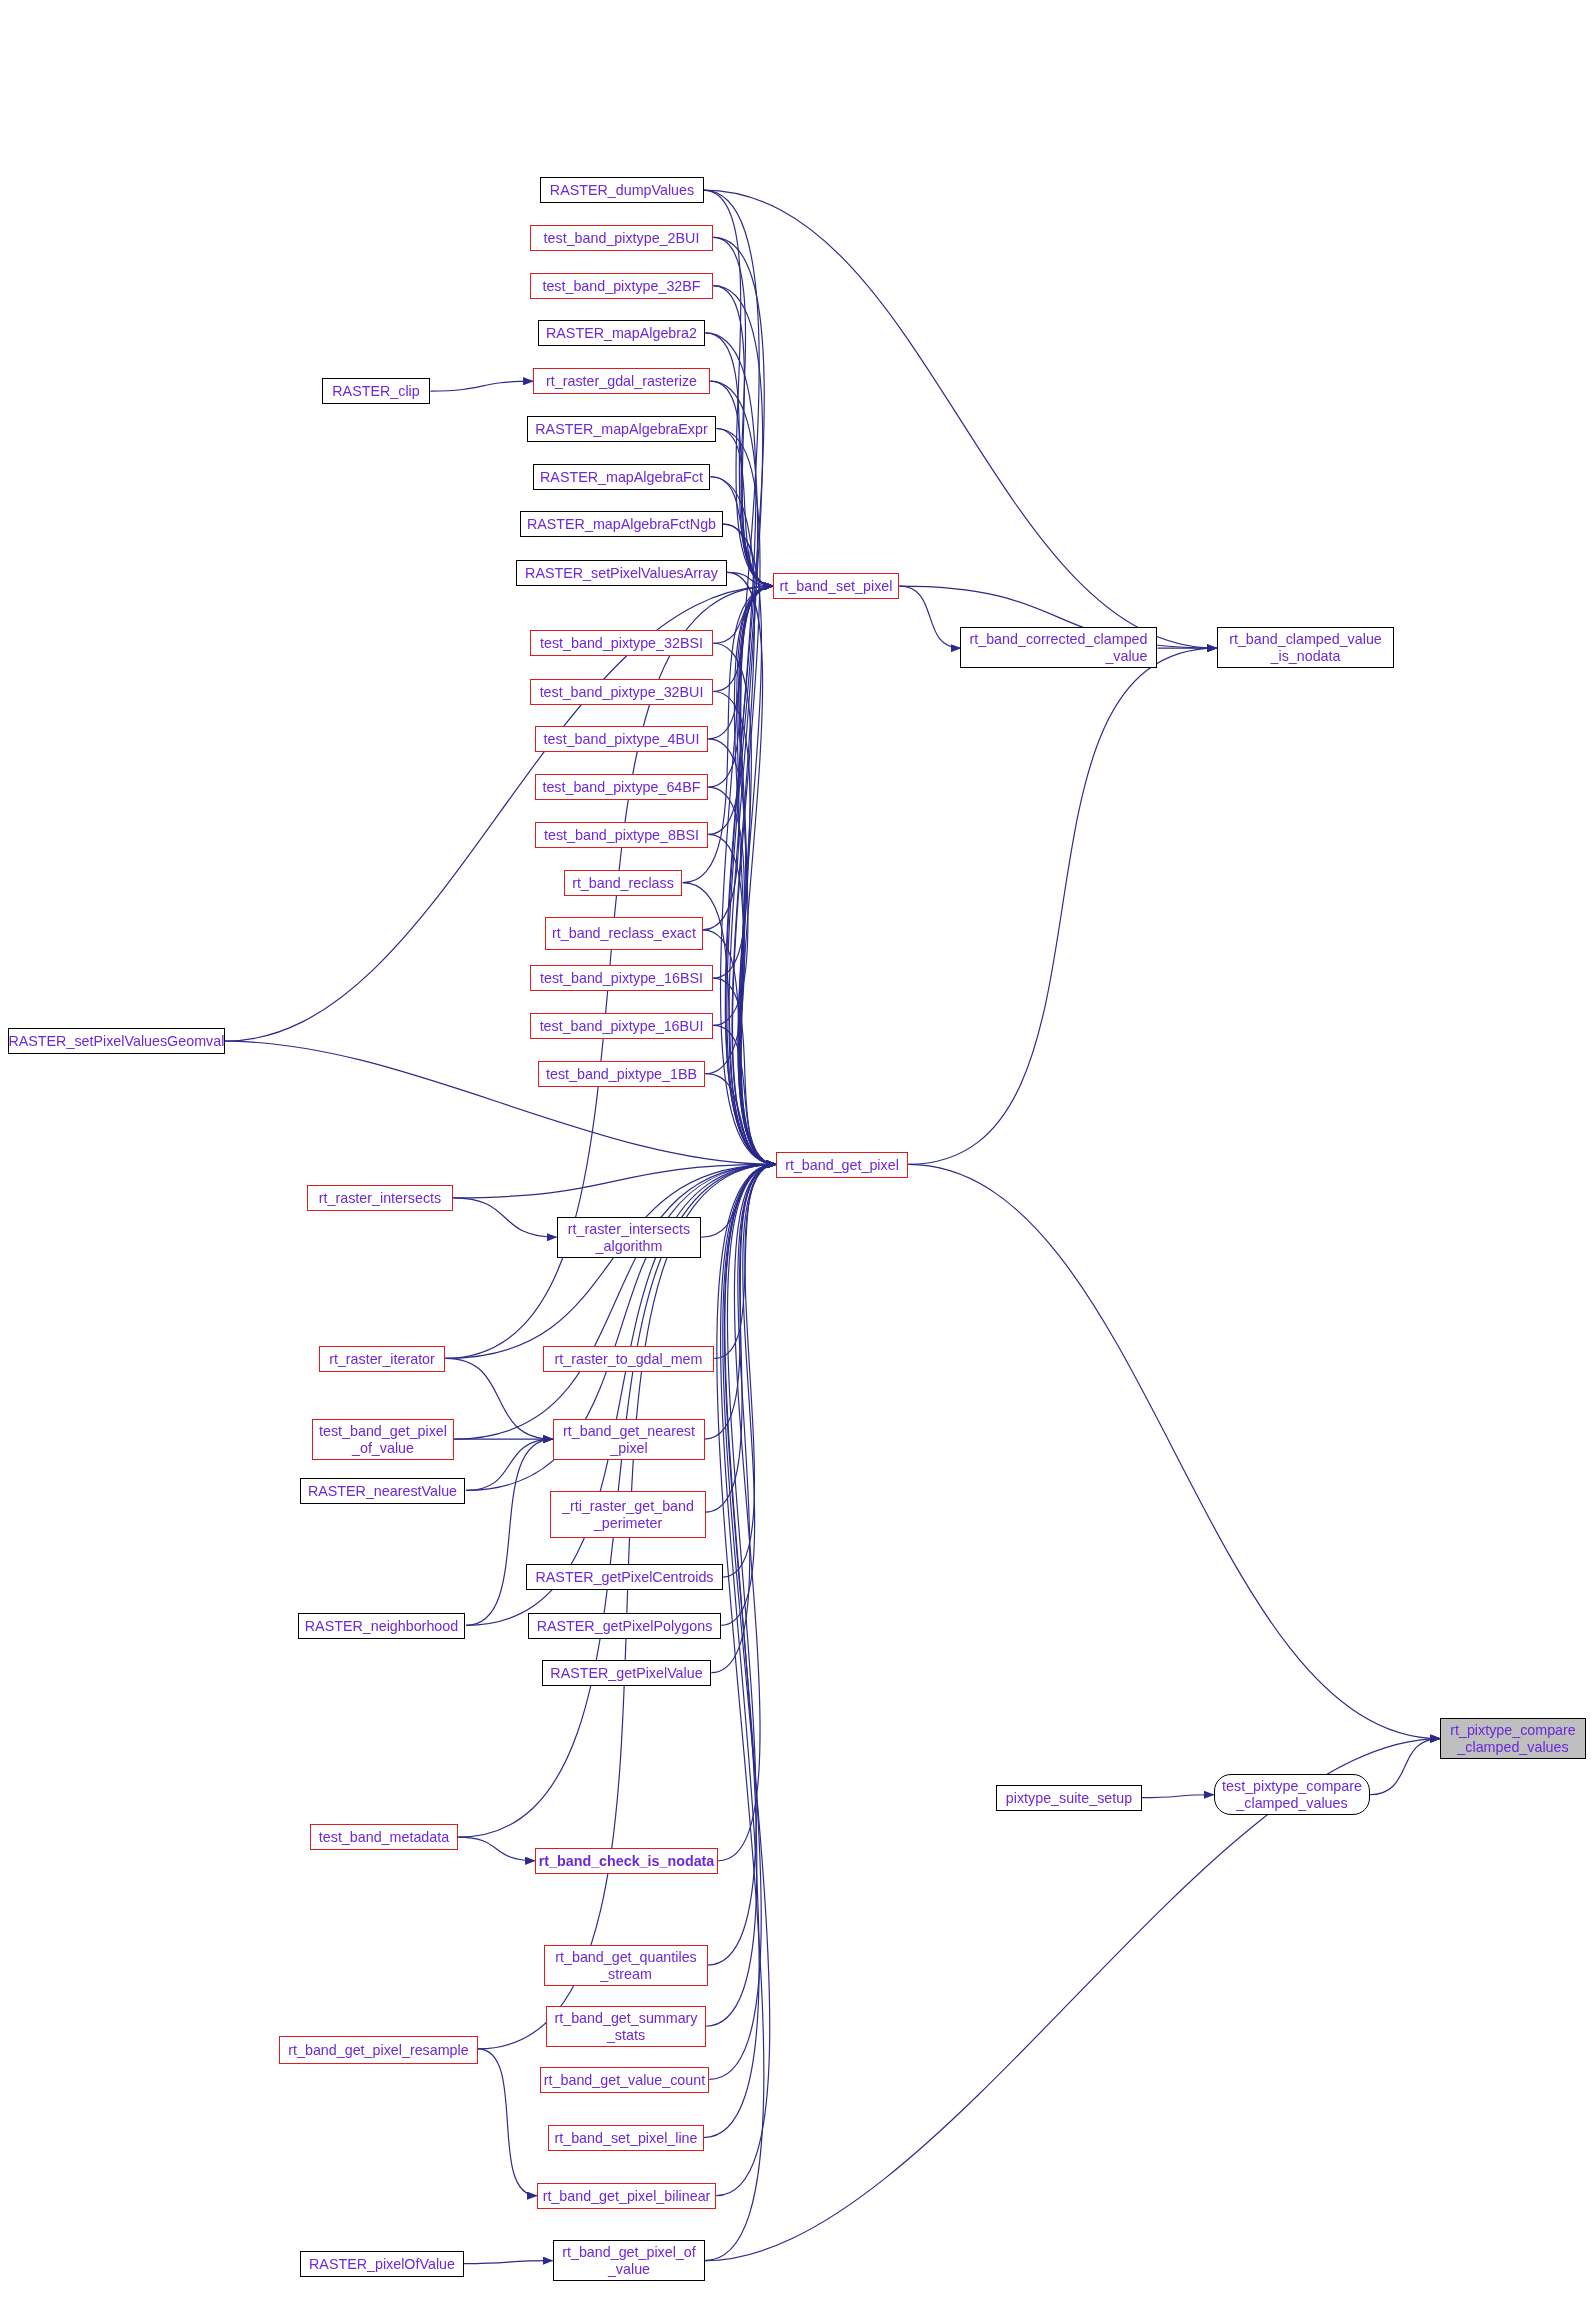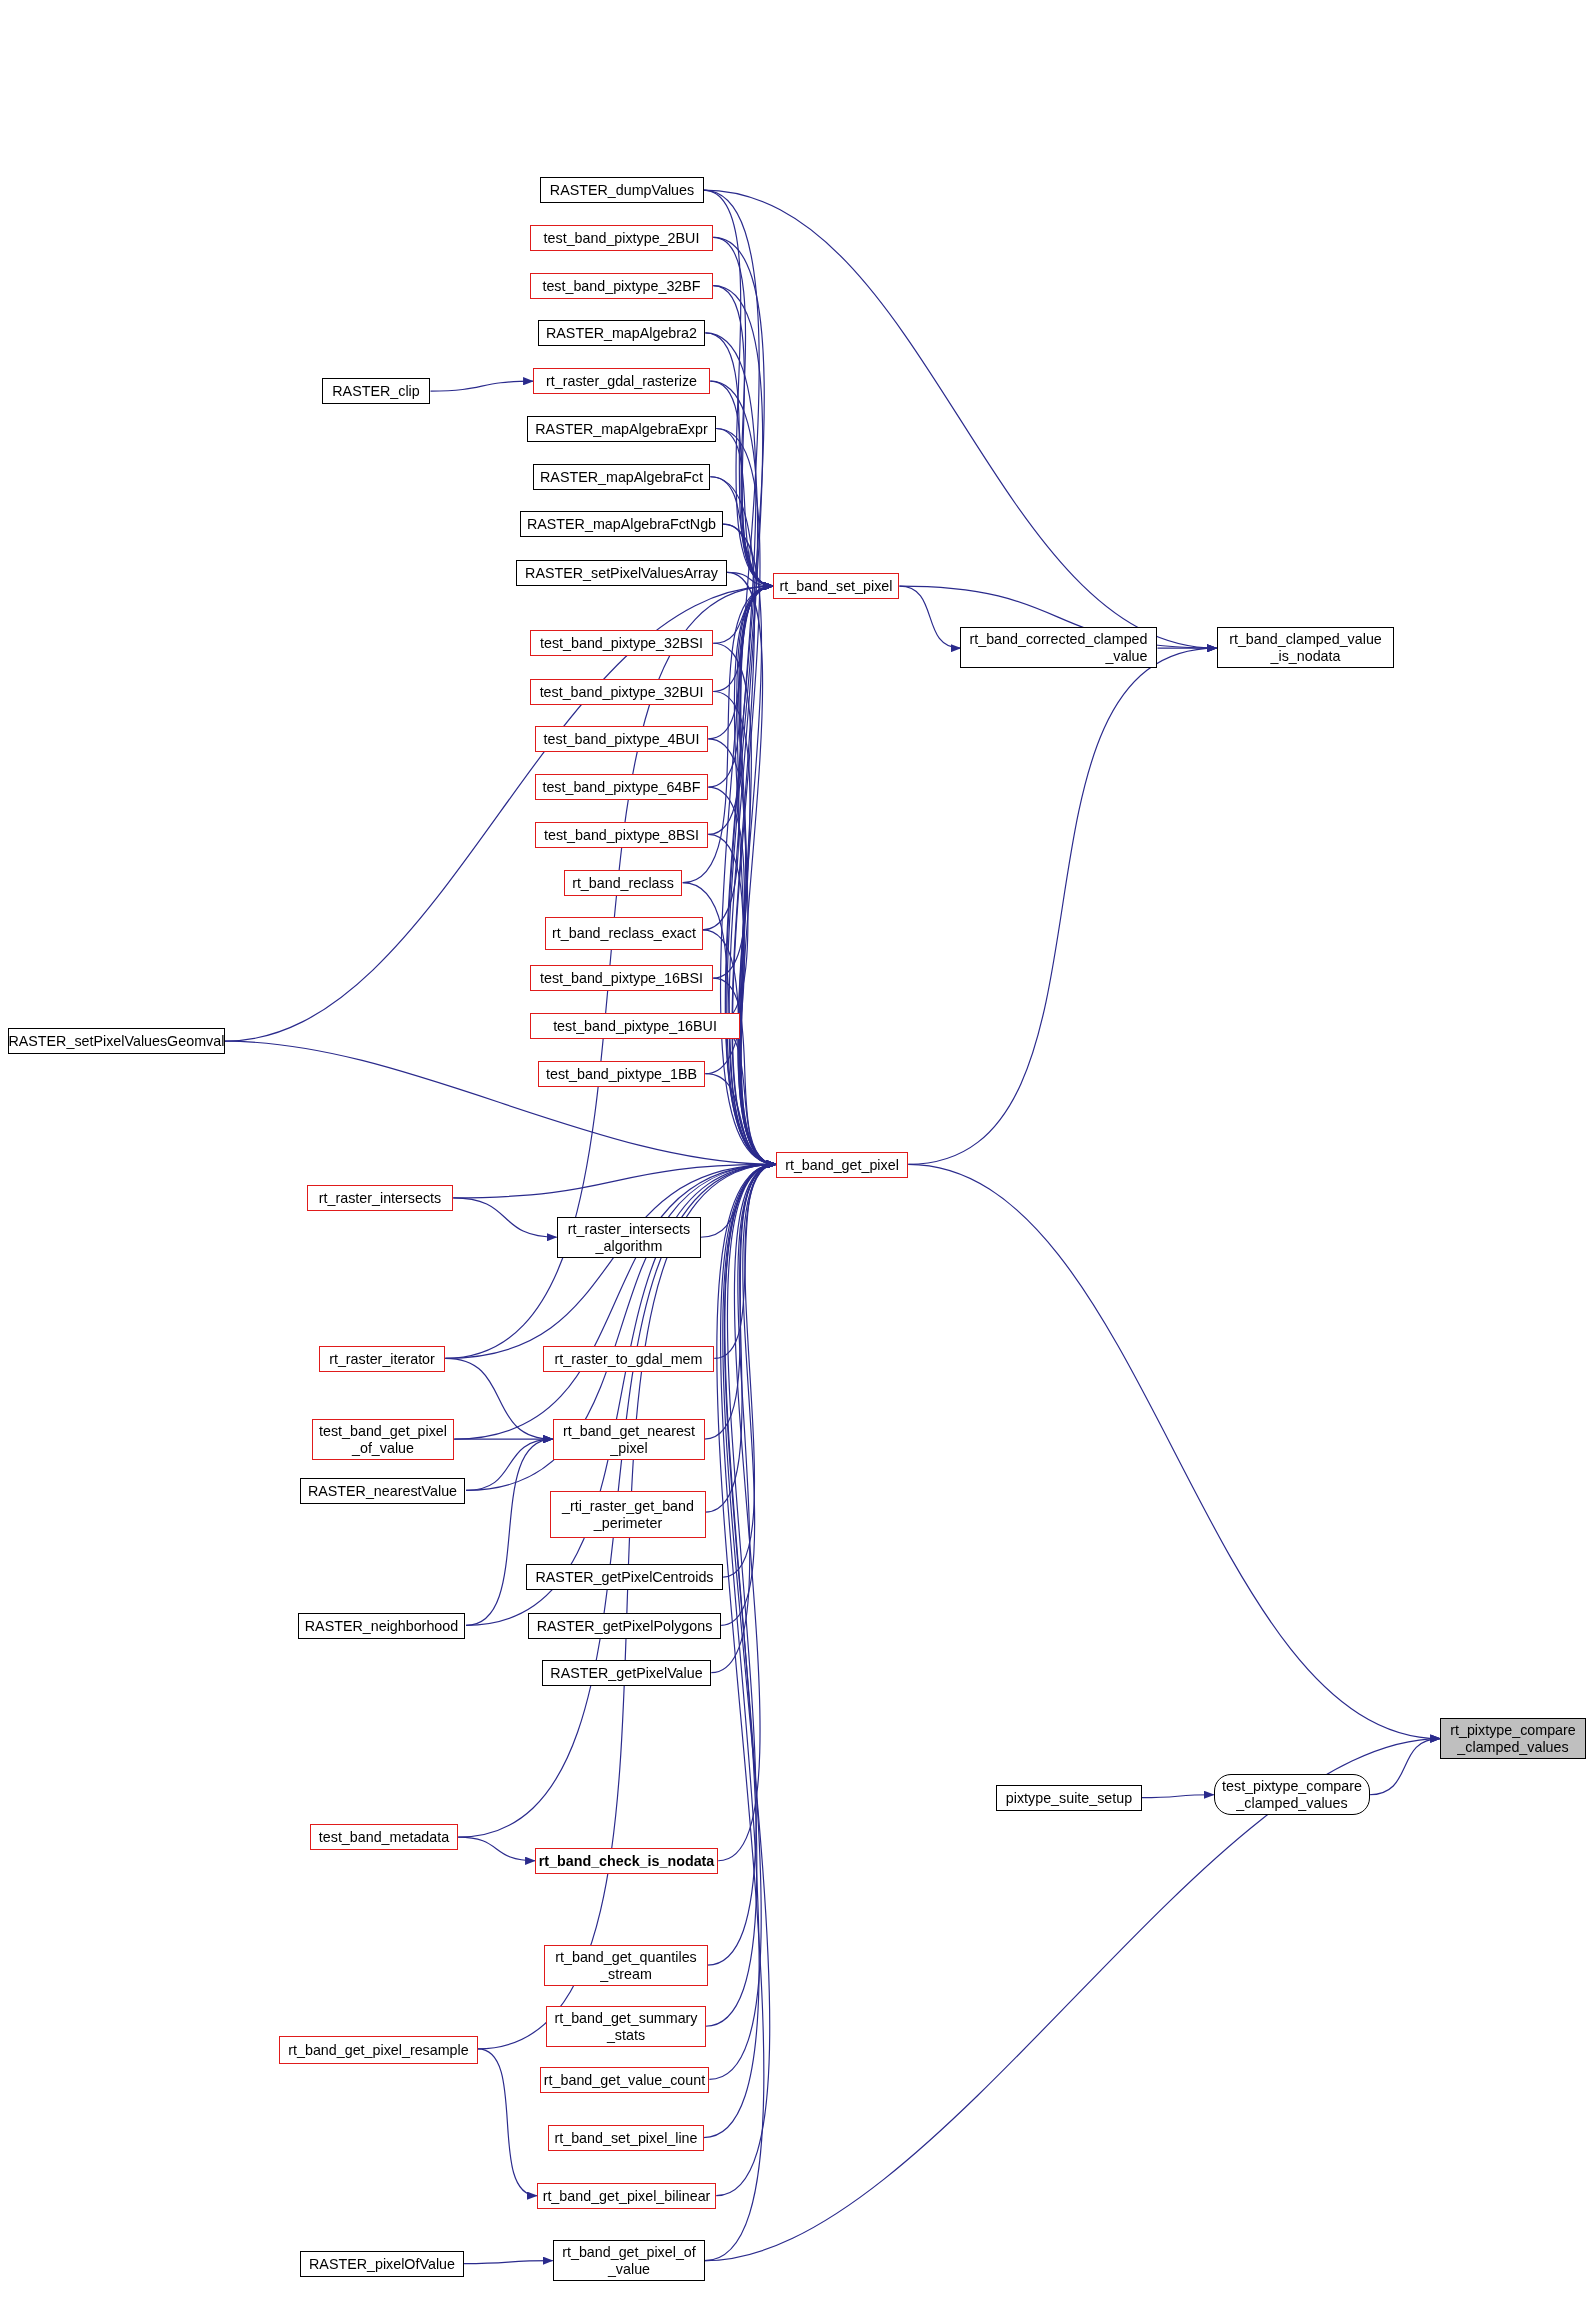--- a/index.html
+++ b/index.html
@@ -1,20 +1,20 @@
 <!DOCTYPE html>
 <html><head>
 <meta charset="utf-8">
 <style>
   html,body{margin:0;padding:0;background:#ffffff;}
   body{font-family:"Liberation Sans", sans-serif;}
   #canvas{position:relative;width:1592px;height:2306px;overflow:hidden;background:#fff;}
   svg.edges{position:absolute;left:0;top:0;width:1592px;height:2306px;pointer-events:none;}
   .node{position:absolute;box-sizing:border-box;display:flex;align-items:center;justify-content:center;
-        text-align:center;background:#ffffff;border:1px solid #000;font-size:14.3px;color:#000000;line-height:1.15;
+        text-align:center;background:#ffffff;border:1px solid #000;font-size:14.3px;color:#6d28d9;line-height:1.15;
         white-space:pre-line;padding:8px 3px;}
   .node.red{border-color:#e01b1b;}
   .node.gray{background:#bfbfbf;border-color:#000;}
 </style>
 </head>
 <body>
 
 <div id="canvas">
   <svg class="edges" viewBox="0 0 1616 2341">
     <defs>
@@ -117,21 +117,21 @@
     <div class="node" style="left: 520px; top: 511px; width: 203px; height: 25.6px;">RASTER_mapAlgebraFctNgb</div>
     <div class="node" style="left: 516px; top: 560px; width: 211px; height: 25.6px;">RASTER_setPixelValuesArray</div>
     <div class="node red" style="left: 530px; top: 630px; width: 183px; height: 25.6px;">test_band_pixtype_32BSI</div>
     <div class="node red" style="left: 530px; top: 679px; width: 183px; height: 25.6px;">test_band_pixtype_32BUI</div>
     <div class="node red" style="left: 535px; top: 726px; width: 173px; height: 25.6px;">test_band_pixtype_4BUI</div>
     <div class="node red" style="left: 535px; top: 774px; width: 173px; height: 25.6px;">test_band_pixtype_64BF</div>
     <div class="node red" style="left: 535px; top: 822px; width: 173px; height: 25.6px;">test_band_pixtype_8BSI</div>
     <div class="node red" style="left: 564px; top: 870px; width: 118px; height: 25.6px;">rt_band_reclass</div>
     <div class="node red" style="left: 545px; top: 917px; width: 158px; height: 33px;">rt_band_reclass_exact</div>
     <div class="node red" style="left: 530px; top: 965px; width: 183px; height: 25.6px;">test_band_pixtype_16BSI</div>
-    <div class="node red" style="left: 530px; top: 1013px; width: 210px; height: 25.6px;">test_band_pixtype_16BUI</div>
+    <div class="node red" style="left: 530px; top: 1013px; width: 183px; height: 25.6px;">test_band_pixtype_16BUI</div>
     <div class="node red" style="left: 538px; top: 1061px; width: 167px; height: 25.6px;">test_band_pixtype_1BB</div>
     <div class="node red" style="left: 773px; top: 573px; width: 126px; height: 25.6px;">rt_band_set_pixel</div>
     <div class="node" style="left: 960px; top: 627px; width: 197px; height: 41px; text-align: right;">rt_band_corrected_clamped
 _value</div>
     <div class="node" style="left: 1217px; top: 627px; width: 177px; height: 41px;">rt_band_clamped_value
 _is_nodata</div>
     <div class="node red" style="left: 776px; top: 1152px; width: 132px; height: 25.6px;">rt_band_get_pixel</div>
     <div class="node red" style="left: 307px; top: 1185px; width: 146px; height: 25.6px;">rt_raster_intersects</div>
     <div class="node" style="left: 557px; top: 1217px; width: 144px; height: 41px;">rt_raster_intersects
 _algorithm</div>

